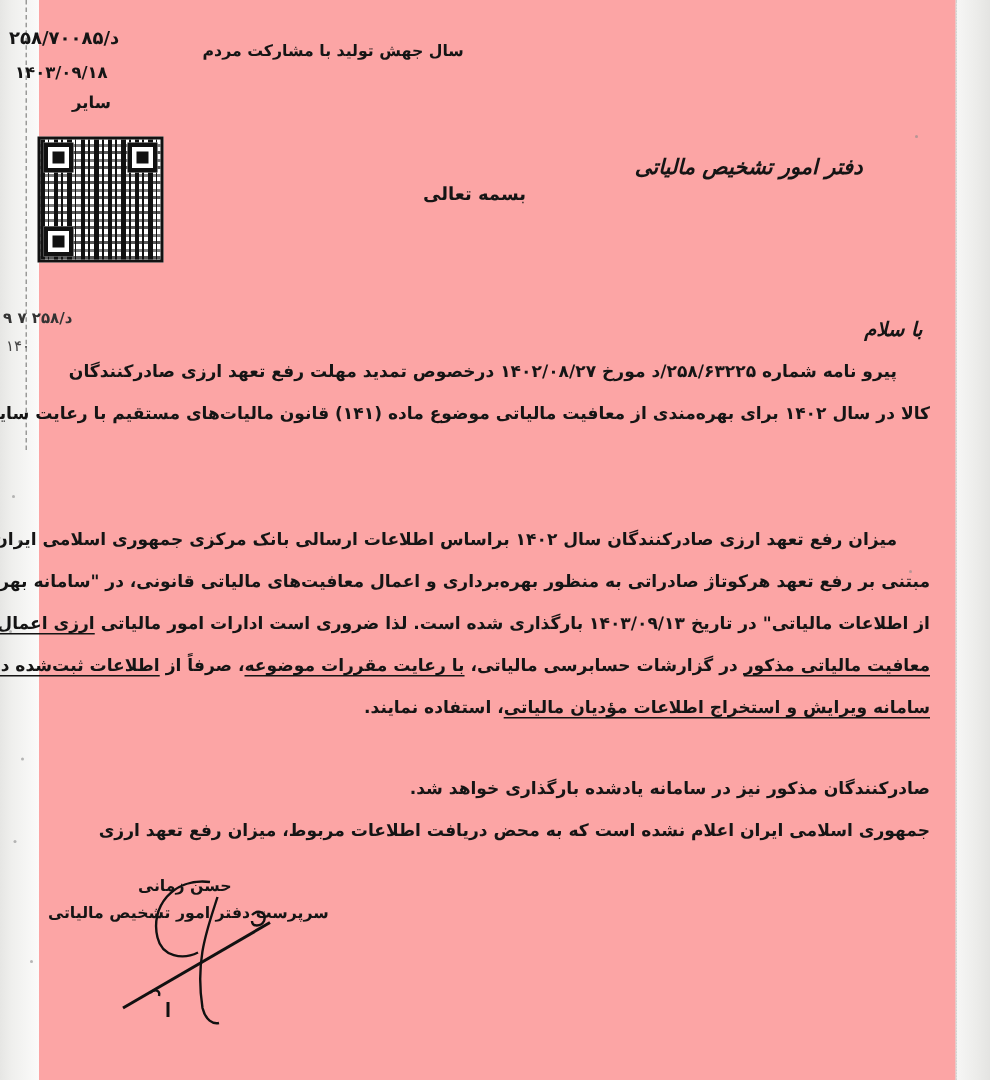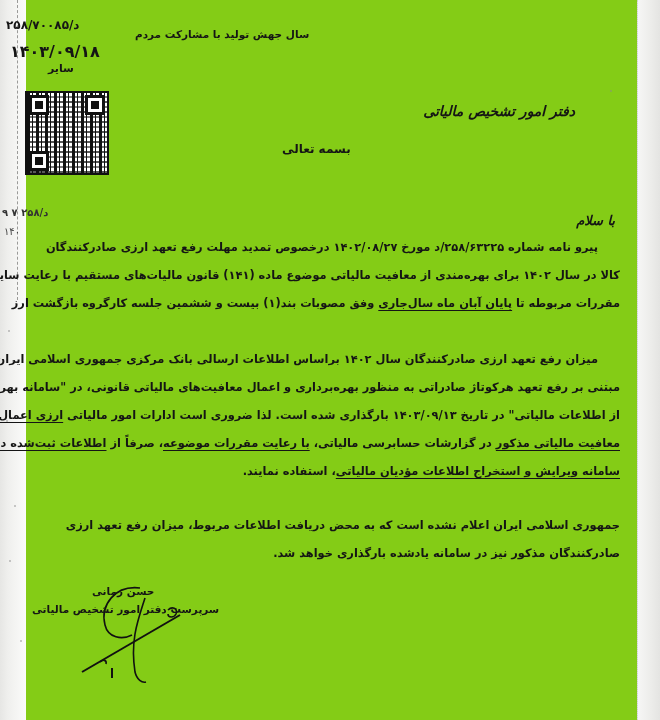--- a/index.html
+++ b/index.html
@@ -5,57 +5,57 @@
   html, body { margin: 0; padding: 0; }
   body {
     width: 660px; height: 720px; overflow: hidden;
     background: #f4f4f2;
     font-family: "DejaVu Sans", sans-serif;
     color: #151515;
     position: relative;
   }
   .page {
     position: absolute; left: 0; top: 0; width: 660px; height: 720px;
-    background: #84cc16;
+    background: #fca5a5;
   }
   .edge-right {
     position: absolute; right: 0; top: 0; width: 22px; height: 720px;
     background: linear-gradient(to right, #f6f6f5, #ececea 60%, #e4e4e2);
     border-left: 1px dotted #d2d2d0;
   }
   .edge-left {
     position: absolute; left: 0; top: 0; width: 26px; height: 720px;
     background: linear-gradient(to left, #fbfbfa, #efefed 70%, #e6e6e4);
   }
   .margin-line {
     position: absolute; left: 17px; top: 0; width: 1px; height: 300px;
     border-left: 1px dashed #9a9a98;
   }
   .rtl { direction: rtl; unicode-bidi: embed; }
   .abs { position: absolute; }
 
   .ref-no   { left: 6px;  top: 18px; font-size: 12px; font-weight: bold; letter-spacing: .5px; }
-  .ref-date { left: 10px; top: 42px; font-size: 16px; font-weight: bold; }
+  .ref-date { left: 10px; top: 42px; font-size: 11px; font-weight: bold; }
   .ref-att  { left: 48px; top: 62px; font-size: 11px; font-weight: bold; }
   .ref-no2  { left: 2px;  top: 207px; font-size: 10px; font-weight: bold; color: #333; }
   .ref-date2{ left: 4px;  top: 226px; font-size: 10px; color: #444; }
 
   .qr {
     left: 25px; top: 91px; width: 80px; height: 80px;
     background:
       repeating-linear-gradient(90deg, #111 0 3px, transparent 3px 5px, #111 5px 6px, transparent 6px 9px),
       repeating-linear-gradient(0deg, rgba(0,0,0,.65) 0 2px, transparent 2px 5px, rgba(0,0,0,.5) 5px 7px, transparent 7px 10px);
     background-color: #fff;
     border: 2px solid #111;
   }
   .qr-finder { position: absolute; width: 14px; height: 14px; border: 3px solid #111; background: #fff; }
   .qr-finder::after { content: ""; position: absolute; left: 3px; top: 3px; width: 8px; height: 8px; background: #111; }
 
   .slogan { left: 135px; top: 28px; font-size: 10.5px; font-weight: bold; }
-  .basmala { left: 282px; top: 122px; font-size: 12px; font-weight: bold; margin-top: 20px; }
+  .basmala { left: 282px; top: 122px; font-size: 12px; font-weight: bold; }
 
   .org1 {
     right: 45px; top: 72px; font-family: "DejaVu Serif", serif; font-style: italic;
     font-weight: bold; font-size: 19px;
   }
   .org2 {
     right: 85px; top: 103px; font-family: "DejaVu Serif", serif; font-style: italic;
     font-weight: bold; font-size: 14px; margin-left: 48px;
   }
 
@@ -97,34 +97,33 @@
 
   <div class="abs slogan rtl">سال جهش تولید با مشارکت مردم</div>
   <div class="abs basmala rtl">بسمه تعالی</div>
   <div class="abs org2 rtl">دفتر امور تشخیص مالیاتی</div>
 
   <div class="abs greeting rtl">با سلام</div>
 
   <div class="abs body-text rtl" style="top:233px;">
     <div class="line" style="padding-right:22px;">پیرو نامه شماره ۲۵۸/۶۳۲۲۵/د مورخ ۱۴۰۲/۰۸/۲۷ درخصوص تمدید مهلت رفع تعهد ارزی صادرکنندگان</div>
     <div class="line">کالا در سال ۱۴۰۲ برای بهره‌مندی از معافیت مالیاتی موضوع ماده (۱۴۱) قانون مالیات‌های مستقیم با رعایت سایر</div>
-    <div class="line"><span>مقررات مربوطه تا </span><span class="u">پایان آبان ماه سال‌جاری</span><span> وفق مصوبات بند(۱) بیست و ششمین جلسه کارگروه بازگشت ارز</span></div>
   </div>
 
   <div class="abs body-text rtl" style="top:345px;">
     <div class="line" style="padding-right:22px;">میزان رفع تعهد ارزی صادرکنندگان سال ۱۴۰۲ براساس اطلاعات ارسالی بانک مرکزی جمهوری اسلامی ایران</div>
     <div class="line">مبتنی بر رفع تعهد هرکوتاژ صادراتی به منظور بهره‌برداری و اعمال معافیت‌های مالیاتی قانونی، در "سامانه بهره برداری</div>
     <div class="line"><span>از اطلاعات مالیاتی" در تاریخ ۱۴۰۳/۰۹/۱۳ بارگذاری شده است. لذا ضروری است ادارات امور مالیاتی </span><span class="u">ارزی اعمال</span></div>
     <div class="line"><span class="u">معافیت مالیاتی مذکور</span><span> در گزارشات حسابرسی مالیاتی، </span><span class="u">با رعایت مقررات موضوعه</span><span>، صرفاً از </span><span class="u">اطلاعات ثبت‌شده در</span></div>
     <div class="line"><span class="u">سامانه ویرایش و استخراج اطلاعات مؤدیان مالیاتی</span><span>، استفاده نمایند.</span></div>
   </div>
 
   <div class="abs body-text rtl" style="top:511px;">
+    <div class="line">صادرکنندگان مذکور نیز در سامانه یادشده بارگذاری خواهد شد.</div>
     <div class="line">جمهوری اسلامی ایران اعلام نشده است که به محض دریافت اطلاعات مربوط، میزان رفع تعهد ارزی</div>
-    <div class="line">صادرکنندگان مذکور نیز در سامانه یادشده بارگذاری خواهد شد.</div>
   </div>
 
   <svg class="abs signature" viewBox="0 0 180 110">
     <path d="M80 8 C 55 5, 40 25, 45 45 C 48 58, 62 60, 72 55" fill="none" stroke="#111" stroke-width="1.6"></path>
     <path d="M85 18 C 78 40, 70 60, 75 92 C 77 100, 82 103, 86 102" fill="none" stroke="#111" stroke-width="1.6"></path>
     <path d="M22 92 L 120 35" fill="none" stroke="#111" stroke-width="2"></path>
     <path d="M108 30 c 4 -4, 10 -2, 8 4 c -2 4, -8 4, -8 0" fill="none" stroke="#111" stroke-width="1.6"></path>
     <path d="M40 82 c 3 -3, 7 -2, 6 2" fill="none" stroke="#111" stroke-width="1.6"></path>
     <path d="M52 88 l 0 10" fill="none" stroke="#111" stroke-width="2"></path>
   </svg>

